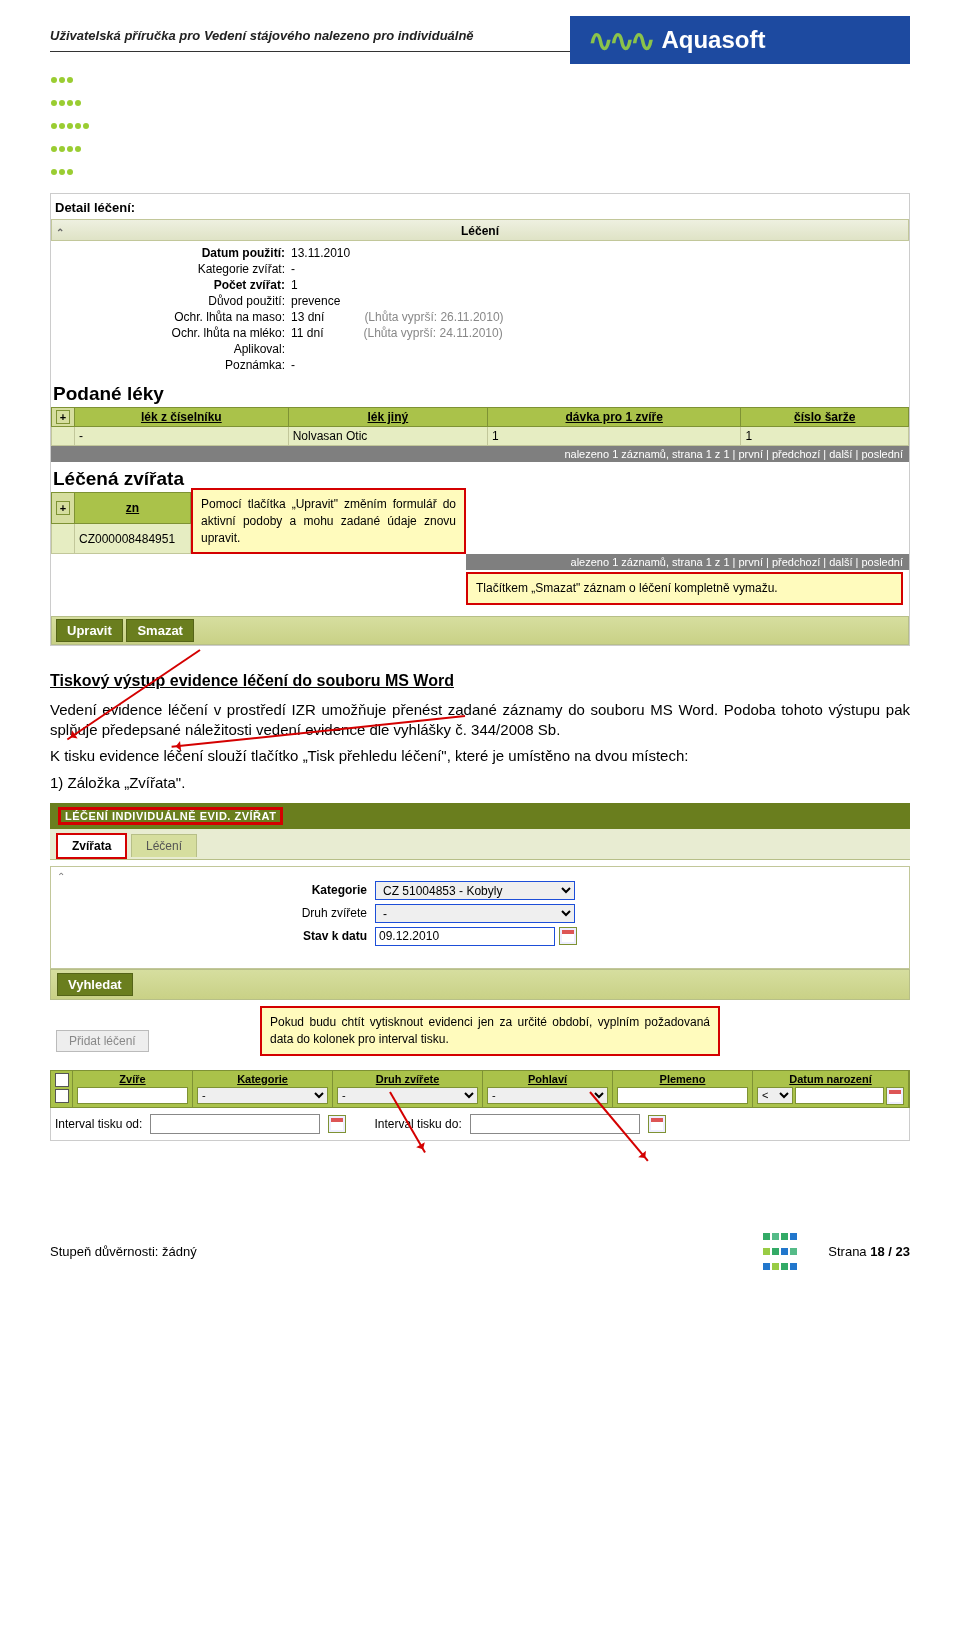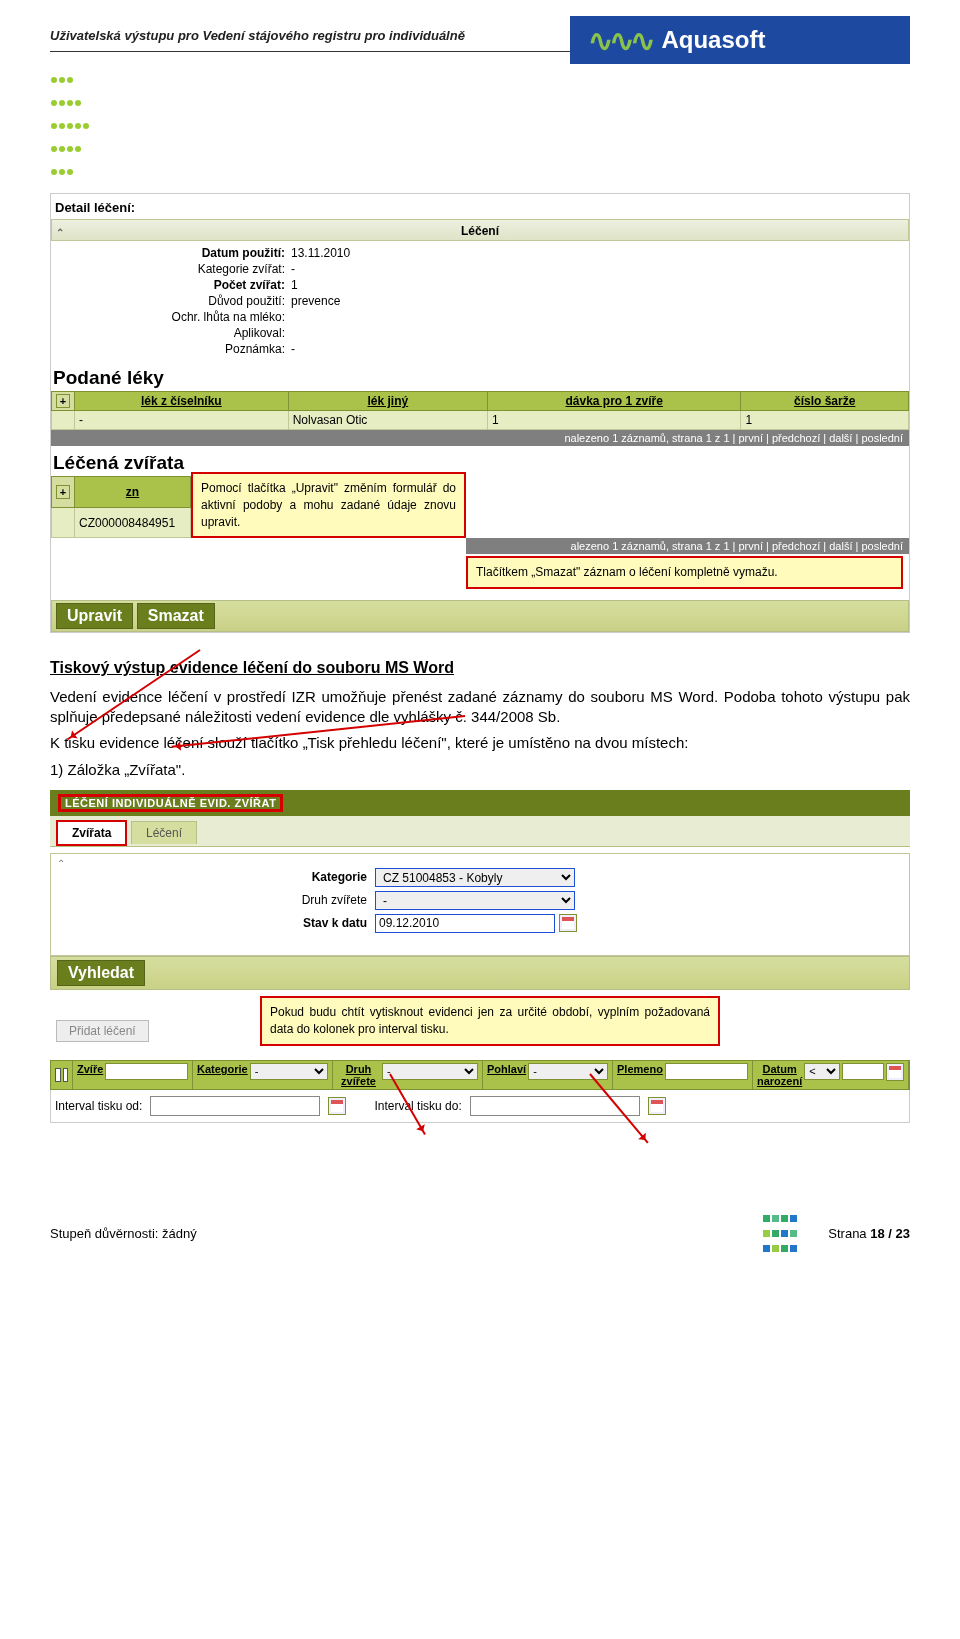--- a/index.html
+++ b/index.html
@@ -22,63 +22,63 @@
   .kv .bold { font-weight:bold; }
   .kv .v { flex:1; }
   .kv .hint { color:#888; margin-left:40px; }
   .subhead { font-weight:bold; font-size:19px; padding:6px 2px 2px 2px; }
   table.grid { width:100%; border-collapse:collapse; font-size:12px; }
   table.grid th { background:#aac24a; border:1px solid #7e9234; padding:2px 4px; text-align:center; text-decoration:underline; font-weight:bold; }
   table.grid td { border:1px solid #c2c79a; padding:2px 4px; background:#e6edc2; }
   .plusbox { width:14px; display:inline-block; border:1px solid #7e9234; background:#d6de9f; text-align:center; line-height:12px; font-size:11px; }
   .pager { background:#7f7f7f; color:#fff; font-size:11px; text-align:right; padding:2px 6px; }
   .callout { background:#fffbbd; border:2px solid #d40000; padding:6px 8px; font-size:12px; line-height:1.4; text-align:justify; }
-  .green-btn { display:inline-block; background:#6a7e1e; color:#fff; font-weight:bold; font-size:16px; padding:3px 10px; border:1px solid #556418; }
+  .green-btn { display:inline-block; background:#6a7e1e; color:#fff; font-weight:bold; font-size:13px; padding:3px 10px; border:1px solid #556418; }
   .btnrow { background:linear-gradient(#d6de9f,#c9d186); border:1px solid #b7bf88; padding:2px 4px; }
   .arrow-red { position:absolute; height:2px; background:#d40000; transform-origin:left center; }
   .arrow-red::after { content:""; position:absolute; right:-1px; top:-4px; border:5px solid transparent; border-left-color:#d40000; }
   .bodytext { margin-top:24px; font-size:15px; line-height:1.35; text-align:justify; }
   .bodytext h3 { font-size:16px; text-decoration:underline; margin:20px 0 8px 0; font-weight:bold; }
   .bodytext p { margin:6px 0; }
   .shot2 { margin-top:10px; }
   .green-titlebar { background:#6a7e1e; color:#fff; font-weight:bold; font-size:11px; padding:4px 8px; }
   .tabrow { background:#e8ecd2; border-bottom:1px solid #b7bf88; padding:4px 6px 0 6px; }
   .tab { display:inline-block; padding:4px 14px; font-size:12px; background:#d6de9f; border:1px solid #b7bf88; border-bottom:none; color:#555; }
   .tab.active { background:#fff; font-weight:bold; color:#000; }
   .formbox { border:1px solid #c2c79a; background:#fff; padding:10px 14px 18px 14px; margin-top:6px; position:relative; }
   .formbox .chev2 { position:absolute; left:6px; top:4px; font-size:10px; color:#777; }
   .frow { display:flex; align-items:center; font-size:12px; margin:4px 0; }
   .frow .flab { width:310px; text-align:right; padding-right:8px; }
   .frow .flab.bold { font-weight:bold; }
   .frow input, .frow select { border:1px solid #1d4ed8; padding:1px 3px; font-size:12px; height:19px; }
   .searchbar { background:linear-gradient(#d6de9f,#c9d186); border:1px solid #b7bf88; padding:3px 6px; }
   .disabled-btn { display:inline-block; border:1px solid #bbb; color:#888; background:#eee; padding:3px 12px; font-size:12px; }
   .filterrow { background:#aac24a; border:1px solid #7e9234; display:flex; }
-  .fcell { border-right:1px solid #7e9234; padding:2px 4px; font-size:11px; display:flex; flex-direction:row; gap:2px; }
+  .fcell { border-right:1px solid #7e9234; padding:2px 4px; font-size:11px; display:flex; flex-direction:column; gap:2px; }
   .fcell .hd { font-weight:bold; text-decoration:underline; text-align:center; }
   .fcell select, .fcell input { width:100%; border:1px solid #7e9234; font-size:11px; height:17px; }
   .chkbox { width:14px; height:14px; border:1px solid #555; display:inline-block; background:#fff; }
   .intervalrow { display:flex; align-items:center; padding:6px 4px; font-size:12px; gap:8px; background:#fff; border:1px solid #ccc; border-top:none; }
   .intervalrow input { border:1px solid #888; height:20px; width:170px; }
   .cal { width:18px; height:18px; border:1px solid #7e9234; background:#eef; display:inline-block; position:relative; }
   .cal::before { content:""; position:absolute; inset:2px; background:linear-gradient(#d55 0 30%, #fff 30% 100%); }
   .printbar { background:linear-gradient(#d6de9f,#c9d186); border:1px solid #b7bf88; padding:4px 6px; display:flex; align-items:center; gap:20px; }
   .redbox { border:3px solid #d40000; }
   .footer { margin-top:60px; display:flex; align-items:center; font-size:13px; }
   .footer .fl { flex:1; }
   .footer-dots span { display:inline-block; width:7px; height:7px; margin:1px; }
   .shot-wrap { position:relative; }
 </style>
 </head>
 <body>
 
 <div class="page">
 
   <div class="top-header">
-    <div class="title">Uživatelská výstupu pro Vedení stájového registru pro individuálně</div>
+    <div class="title">Uživatelská příručka pro Vedení stájového nalezeno pro individuálně</div>
     <div class="aquasoft-badge">
       <span class="wave">∿∿∿</span>
       <span class="brand">Aquasoft</span>
     </div>
   </div>
   <div class="dots">
     <span></span><span></span><span></span><div class="r"></div>
     <span></span><span></span><span></span><span></span><div class="r"></div>
     <span></span><span></span><span></span><span></span><span></span><div class="r"></div>
     <span></span><span></span><span></span><span></span><div class="r"></div>
@@ -103,21 +103,26 @@
           </div>
       <div class="kv">
             <div class="k bold">Počet zvířat:</div>
             <div class="v">1</div>
           </div>
       <div class="kv">
             <div class="k">Důvod použití:</div>
             <div class="v">prevence</div>
           </div>
       <div class="kv">
+            <div class="k">Ochr. lhůta na maso:</div>
+            <div class="v"><span>13 dní</span><span class="hint">(Lhůta vyprší: 26.11.2010)</span></div>
+          </div>
+      <div class="kv">
             <div class="k">Ochr. lhůta na mléko:</div>
+            <div class="v"><span>11 dní</span><span class="hint">(Lhůta vyprší: 24.11.2010)</span></div>
           </div>
       <div class="kv">
             <div class="k">Aplikoval:</div>
           </div>
       <div class="kv">
             <div class="k">Poznámka:</div>
             <div class="v">-</div>
           </div>
     </div>
 

